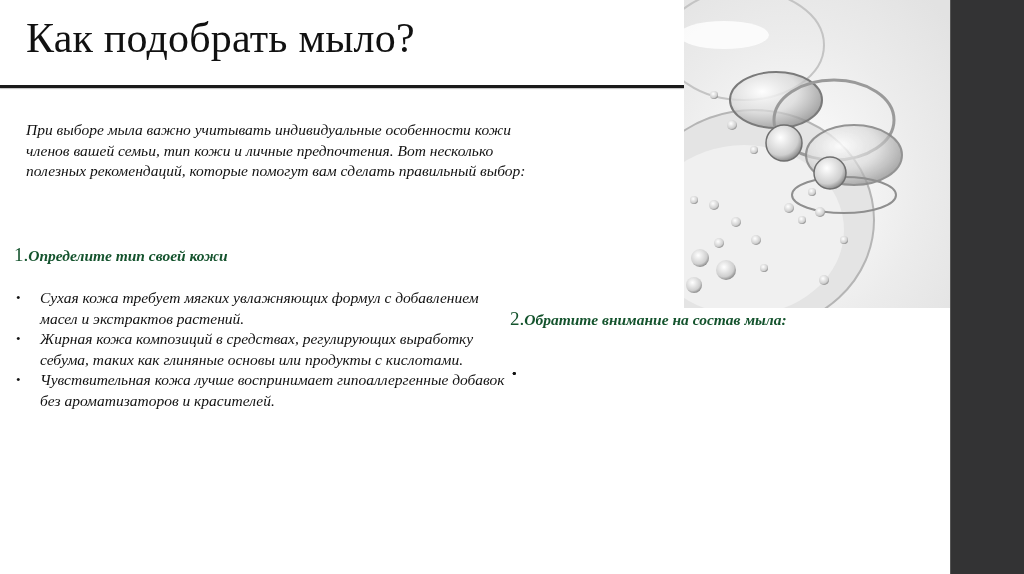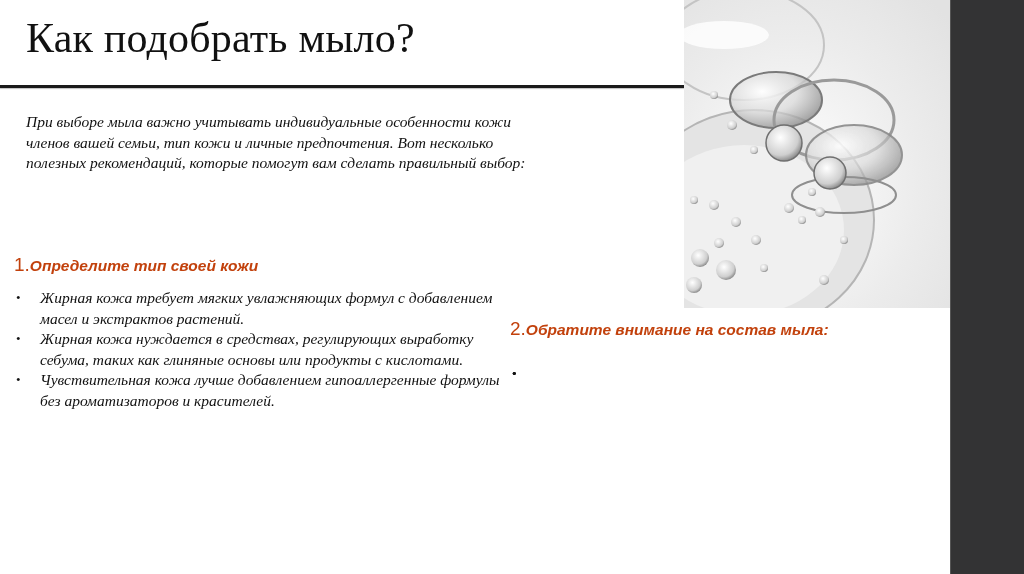--- a/index.html
+++ b/index.html
@@ -27,29 +27,29 @@
       background: linear-gradient(160deg, #e9e9e9 0%, #f2f2f2 40%, #ebebeb 100%);
     }
 
     .dark-panel {
       position: absolute; left: 950px; top: 0; width: 74px; height: 574px;
       background: #333334;
       border-left: 1px solid #555;
     }
 
     .intro {
-      position: absolute; left: 26px; top: 112px; width: 500px;
+      position: absolute; left: 26px; top: 120px; width: 500px;
       font-family: "Liberation Serif", "DejaVu Serif", serif;
       font-style: italic; font-size: 15.5px; line-height: 20.5px; color: #111;
     }
 
     .section-heading {
       position: absolute;
-      font-family: Liberation Sans, sans-serif;
-      font-size: 15.5px; color: #c2410c; white-space: nowrap; margin-top: 10px;
+      font-family: Liberation Serif, serif;
+      font-size: 15.5px; color: #14532d; white-space: nowrap;
     }
     .section-heading .num { font-size: 19px; font-style: normal; font-weight: normal; }
     .section-heading .label { font-style: italic; font-weight: bold; }
 
     .s1-heading { left: 14px; top: 244px; }
     .s2-heading { left: 510px; top: 308px; }
 
     .bullets {
       position: absolute; list-style: none;
       font-family: "Liberation Serif", "DejaVu Serif", serif;
@@ -126,23 +126,23 @@
   </div>
 
   <div class="dark-panel"></div>
 
   <p class="intro">При выборе мыла важно учитывать индивидуальные особенности кожи членов вашей семьи, тип кожи и личные предпочтения. Вот несколько полезных рекомендаций, которые помогут вам сделать правильный выбор:</p>
 
   <div class="section-heading s1-heading">
     <span class="num">1.</span><span class="label">Определите тип своей кожи</span>
   </div>
   <ul class="bullets s1-list">
-    <li><span class="dot">•</span><span>Жирная кожа требует мягких увлажняющих формул с добавлением масел и экстрактов растений.</span></li>
-    <li><span class="dot">•</span><span>Жирная кожа нуждается в средствах, регулирующих выработку себума, таких как глиняные основы или продукты с кислотами.</span></li>
-    <li><span class="dot">•</span><span>Чувствительная кожа лучше добавлением гипоаллергенные формулы без ароматизаторов и красителей.</span></li>
+    <li><span class="dot">•</span><span>Сухая кожа требует мягких увлажняющих формул с добавлением масел и экстрактов растений.</span></li>
+    <li><span class="dot">•</span><span>Жирная кожа композиций в средствах, регулирующих выработку себума, таких как глиняные основы или продукты с кислотами.</span></li>
+    <li><span class="dot">•</span><span>Чувствительная кожа лучше воспринимает гипоаллергенные добавок без ароматизаторов и красителей.</span></li>
   </ul>
 
   <div class="section-heading s2-heading">
     <span class="num">2.</span><span class="label">Обратите внимание на состав мыла:</span>
   </div>
   <ul class="bullets s2-list">
     <li><span class="dot">•</span></li>
     <li><span class="dot">•</span></li>
     <li><span class="dot">•</span></li>
   </ul>

